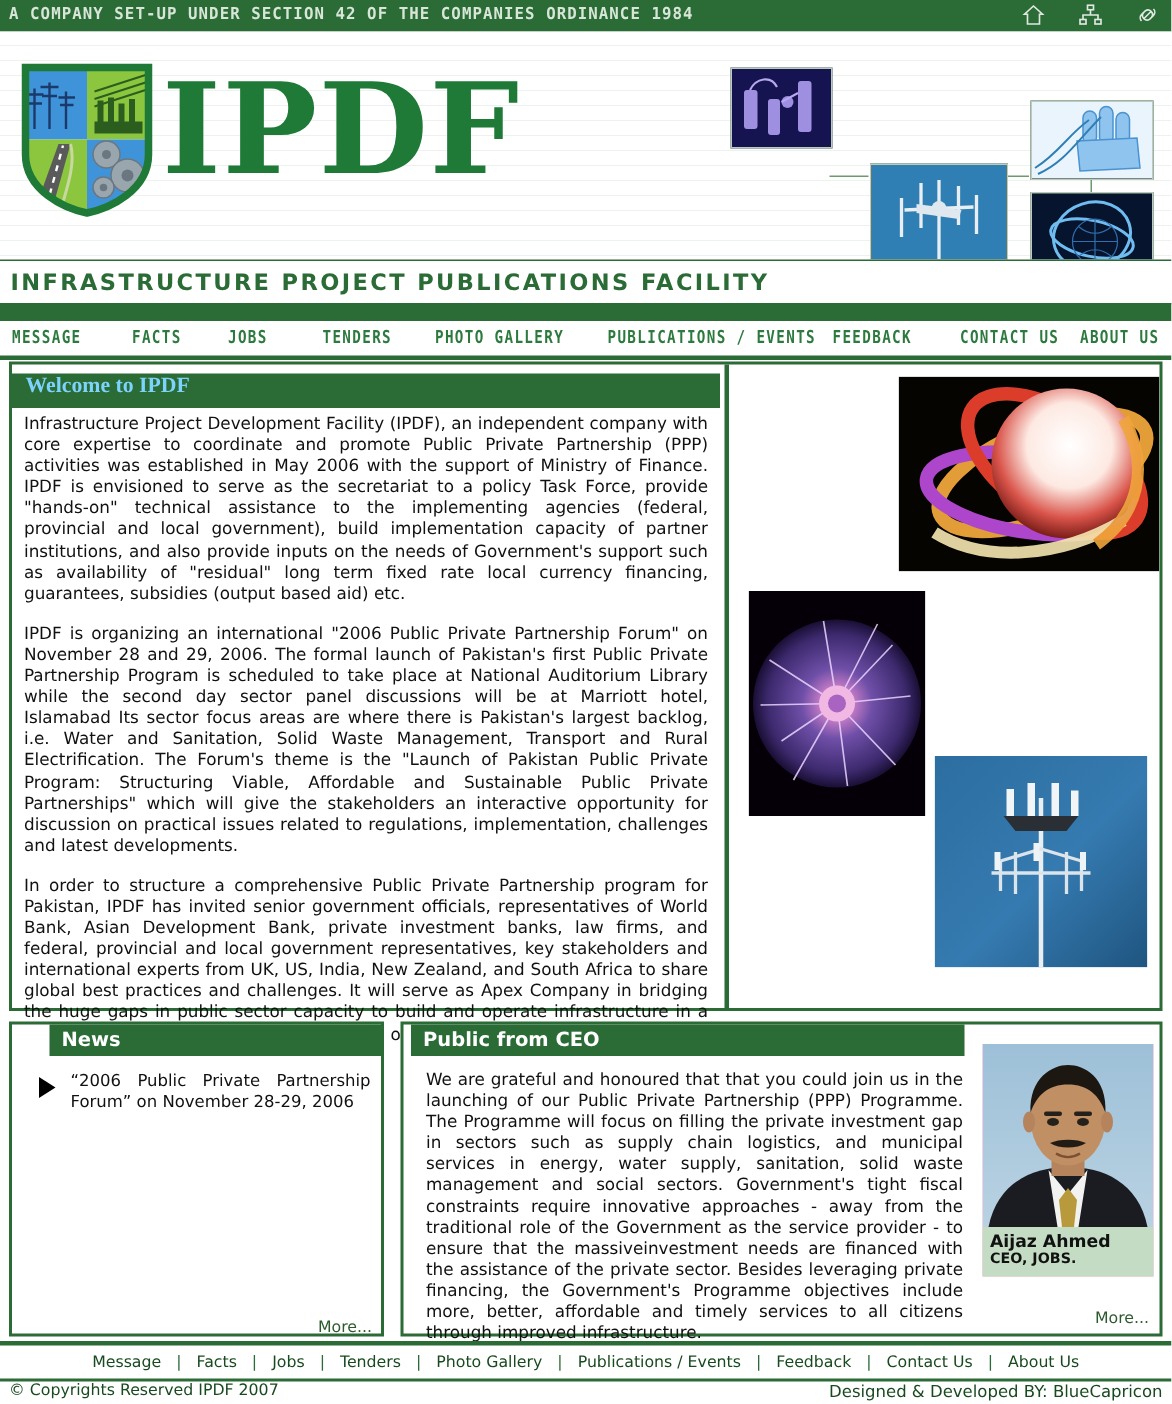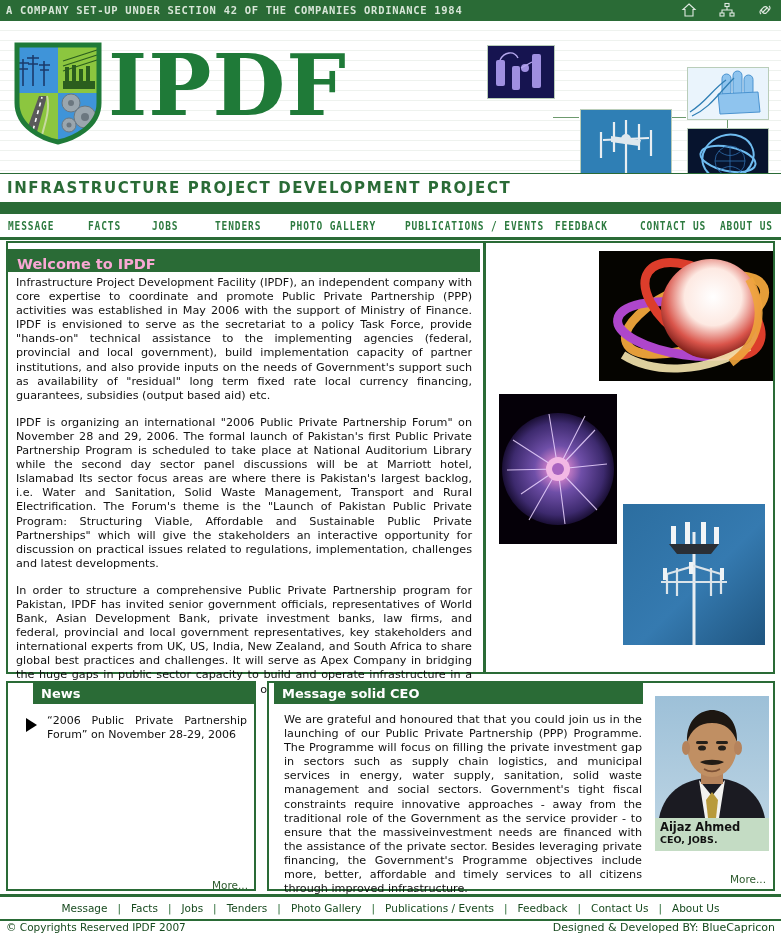--- a/index.html
+++ b/index.html
@@ -69,23 +69,23 @@
     transform:scaleY(1.25);transform-origin:center;
   }
 
   
   .mainbox{
     position:absolute;left:6px;top:241px;width:769px;height:433px;
     border:2px solid #2a6b36;background:#fff;box-sizing:border-box;
   }
   .welcome-head{
     position:absolute;left:8px;top:249px;width:472px;height:23px;
-    background:#2a6b36;color:#f9a8d4;
+    background:#2a6b36;color:#7dd3fc;
     font-size:14.5px;font-weight:bold;
-    display:flex;align-items:flex-end;padding-left:9px;box-sizing:border-box;
+    display:flex;align-items:flex-start;padding-left:9px;box-sizing:border-box;font-family:Liberation Serif, serif;
   }
   .vdivide{position:absolute;left:483px;top:243px;width:3px;height:429px;background:#2a6b36;}
   .article{
     position:absolute;left:16px;top:276px;width:456px;
     font-family:"DejaVu Sans","Liberation Sans",sans-serif;
     font-size:11.2px;line-height:14.1px;color:#111;
     text-align:justify;
   }
   .article p{margin:0 0 13px 0;}
 
@@ -299,21 +299,21 @@
         </g>
         <g fill="none" stroke="#2f6fae" stroke-width="0.8">
           <circle cx="42" cy="32" r="15"></circle>
           <path d="M27 32 L57 32 M42 17 L42 47 M31 22 C38 28 46 28 53 22 M31 42 C38 36 46 36 53 42"></path>
         </g>
       </svg>
     </div>
   </div>
 
   <div class="titlebar">
-    <div class="t">INFRASTRUCTURE PROJECT DEVELOPMENT PROJECT</div>
+    <div class="t">INFRASTRUCTURE PROJECT PUBLICATIONS FACILITY</div>
   </div>
   <div class="greenband"></div>
 
   <div class="nav">
     <ul id="navlist" style="position: relative;">
         <li style="position: absolute; left: 8px; top: 5px;">MESSAGE</li>
         <li style="position: absolute; left: 88px; top: 5px;">FACTS</li>
         <li style="position: absolute; left: 152px; top: 5px;">JOBS</li>
         <li style="position: absolute; left: 215px; top: 5px;">TENDERS</li>
         <li style="position: absolute; left: 290px; top: 5px;">PHOTO GALLERY</li>
@@ -426,21 +426,21 @@
   <div class="news-body">
     <div class="news-item">
       <span class="tri"></span>
       <span class="news-text">“2006 Public Private Partnership Forum” on November 28-29, 2006</span>
     </div>
   </div>
   <span class="more" style="left:212px;top:879px;">More...</span>
 
   <div class="ceo"></div>
   <div class="ceo-head">
-    <span>Message solid CEO</span>
+    <span>Public from CEO</span>
   </div>
   <div class="ceo-body">We are grateful and honoured that that you could join us in the launching of our Public Private Partnership (PPP) Programme. The Programme will focus on filling the private investment gap in sectors such as supply chain logistics, and municipal services in energy, water supply, sanitation, solid waste management and social sectors. Government's tight fiscal constraints require innovative approaches - away from the traditional role of the Government as the service provider - to ensure that the massiveinvestment needs are financed with the assistance of the private sector. Besides leveraging private financing, the Government's Programme objectives include more, better, affordable and timely services to all citizens through improved infrastructure.</div>
 
   <div class="ceo-card">
     <div class="ceo-photo">
       <svg viewBox="0 0 114 122" width="114" height="122">
         <defs>
           <linearGradient id="bgp" x1="0" y1="0" x2="0" y2="1">
             <stop offset="0%" stop-color="#9dc0d8"></stop>
             <stop offset="100%" stop-color="#b9d2e2"></stop>

